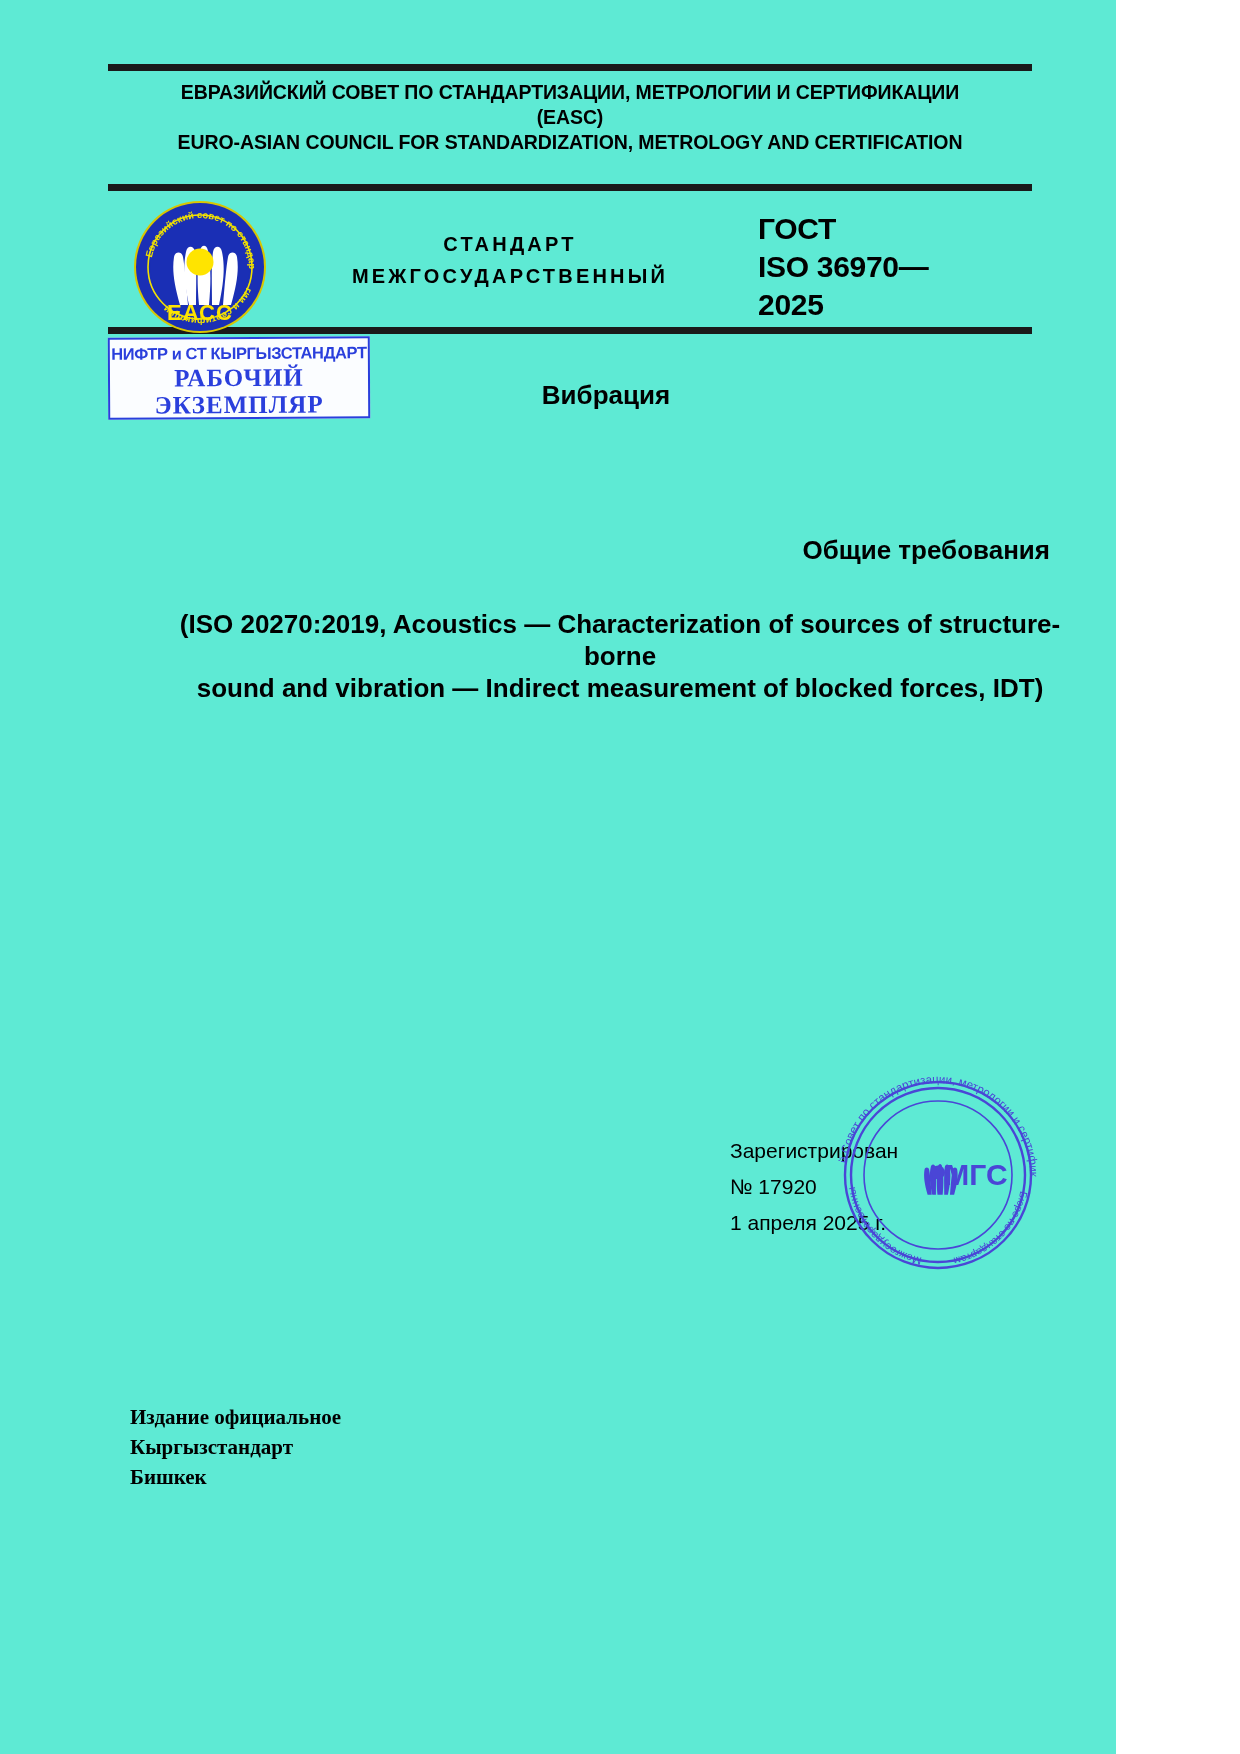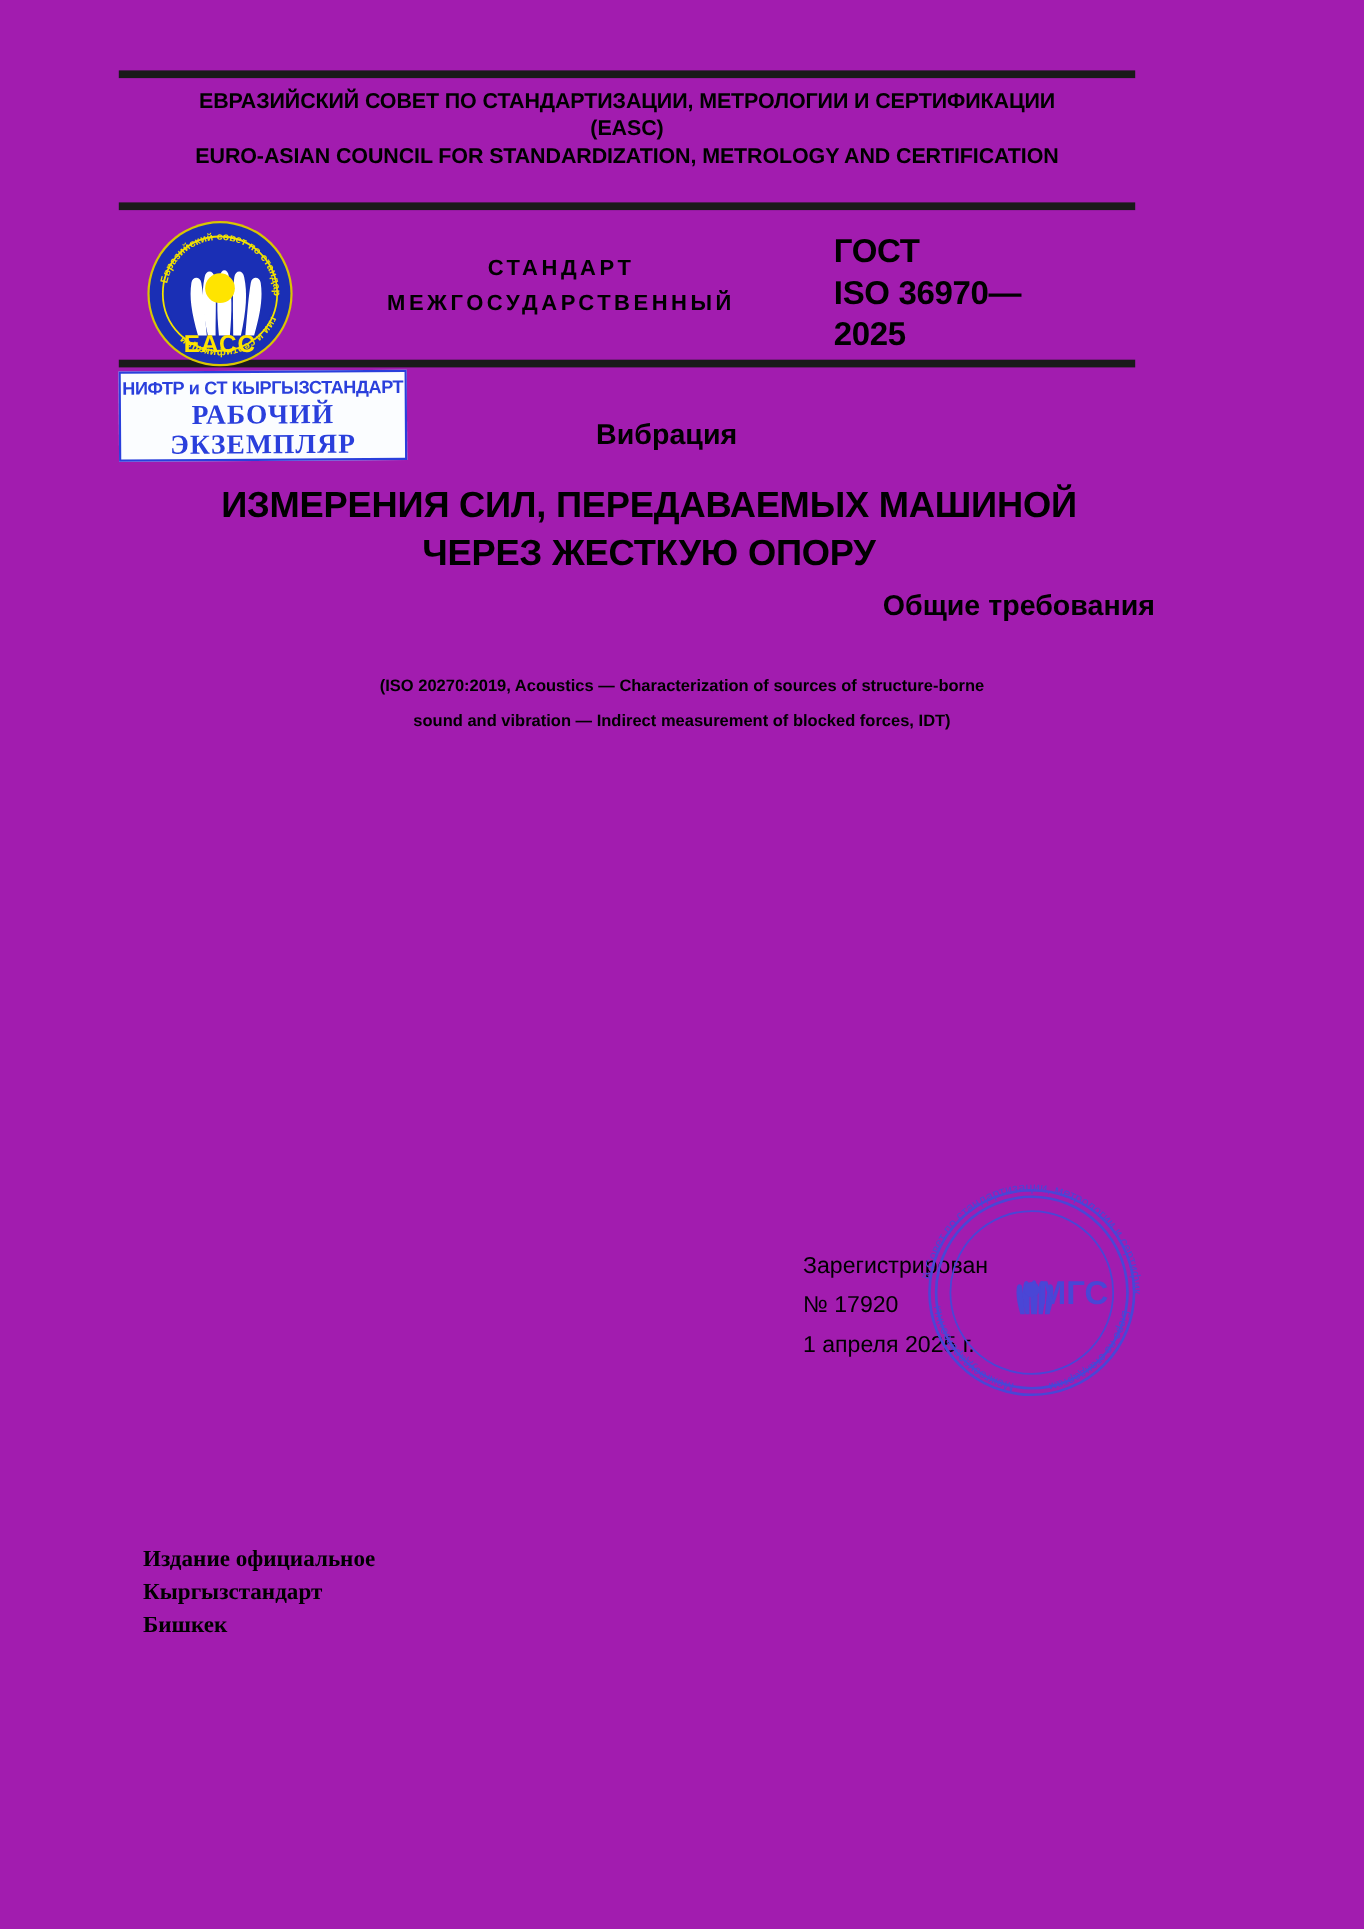--- a/index.html
+++ b/index.html
@@ -6,23 +6,23 @@
     margin: 0;
     padding: 0;
     background: #ffffff;
   }
   body {
     font-family: "Liberation Sans", sans-serif;
     color: #000000;
   }
   .page {
     position: relative;
-    width: 1240px;
+    width: 1116px;
     height: 1754px;
-    background: #a21caf;
+    background: #5eead4;
     overflow: hidden;
   }
 
   
   .rule {
     position: absolute;
     background: #1a1a1a;
   }
   .rule-top      { left: 108px; top: 64px;  width: 924px; height: 7px; }
   .rule-mid      { left: 108px; top: 184px; width: 924px; height: 7px; }
@@ -141,21 +141,21 @@
     font-weight: bold;
     font-size: 26px;
   }
   .iso-ref {
     position: absolute;
     left: 145px;
     top: 608px;
     width: 950px;
     text-align: center;
     font-weight: bold;
-    font-size: 15px;
+    font-size: 26px;
     line-height: 32px;
   }
 
   
   .registration {
     position: absolute;
     left: 730px;
     top: 1133px;
     font-size: 21px;
     line-height: 36px;
@@ -241,24 +241,20 @@
   </div>
 
   <div class="work-stamp">
     <div class="ws-line1">НИФТР и СТ КЫРГЫЗСТАНДАРТ</div>
     <div class="ws-line2">РАБОЧИЙ</div>
     <div class="ws-line3">ЭКЗЕМПЛЯР</div>
   </div>
 
   <div class="subject">Вибрация</div>
 
-  <div class="main-title">
-    <div>ИЗМЕРЕНИЯ СИЛ, ПЕРЕДАВАЕМЫХ МАШИНОЙ</div>
-    <div>ЧЕРЕЗ ЖЕСТКУЮ ОПОРУ</div>
-  </div>
 
   <div class="sub-requirements">Общие требования</div>
 
   <div class="iso-ref">
     <div>(ISO 20270:2019, Acoustics — Characterization of sources of structure-borne</div>
     <div>sound and vibration — Indirect measurement of blocked forces, IDT)</div>
   </div>
 
   <div class="registration">
     <div>Зарегистрирован</div>

